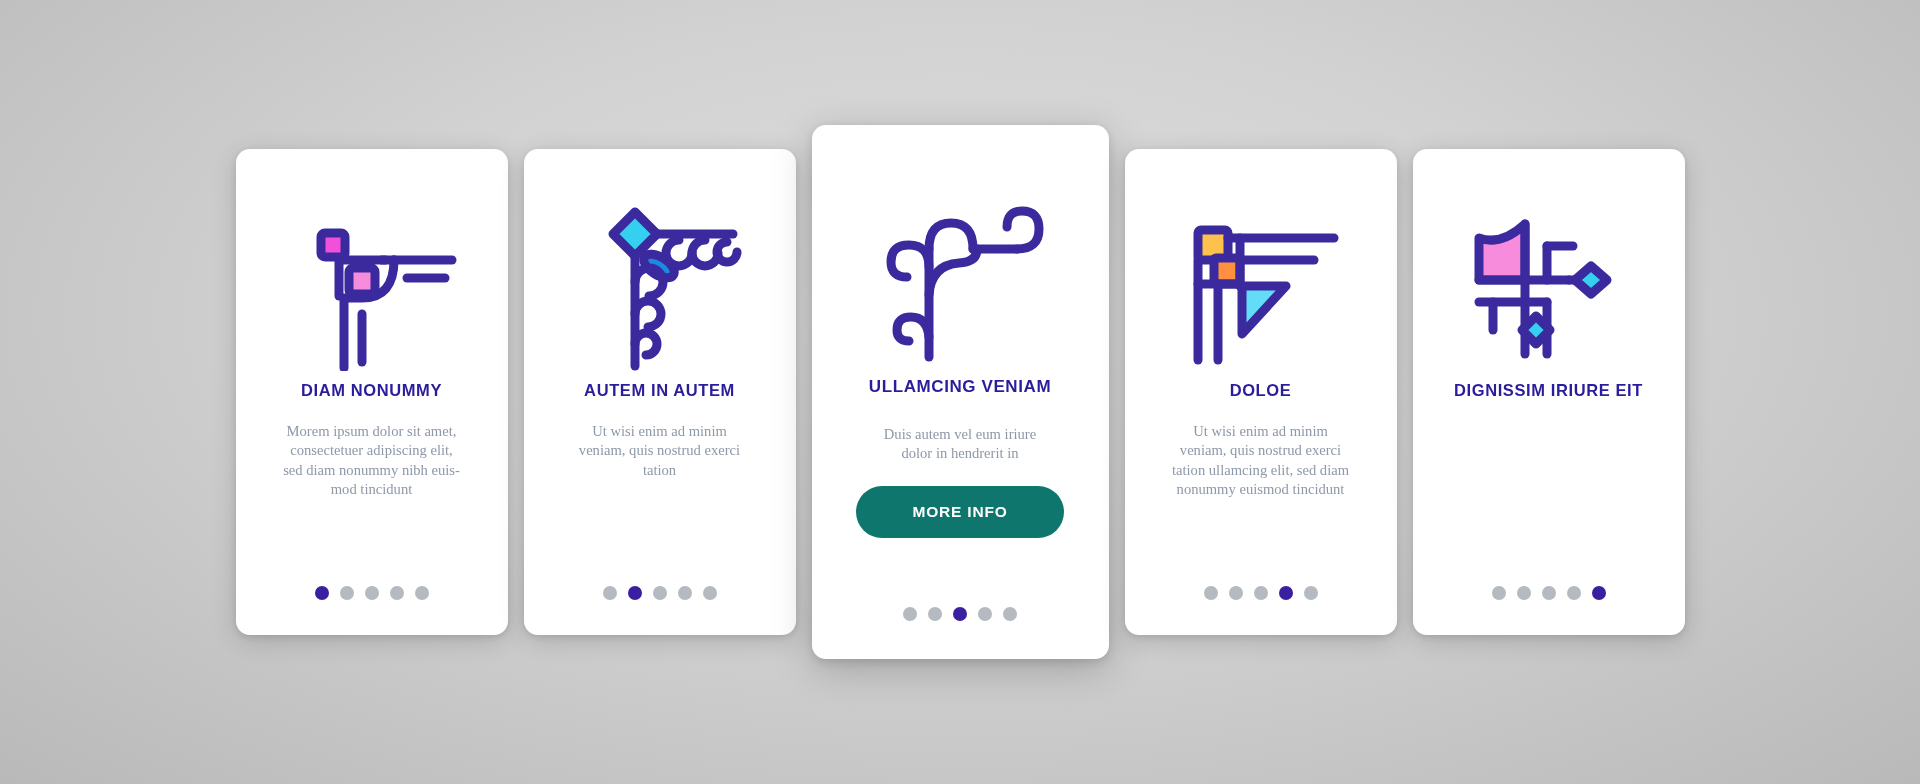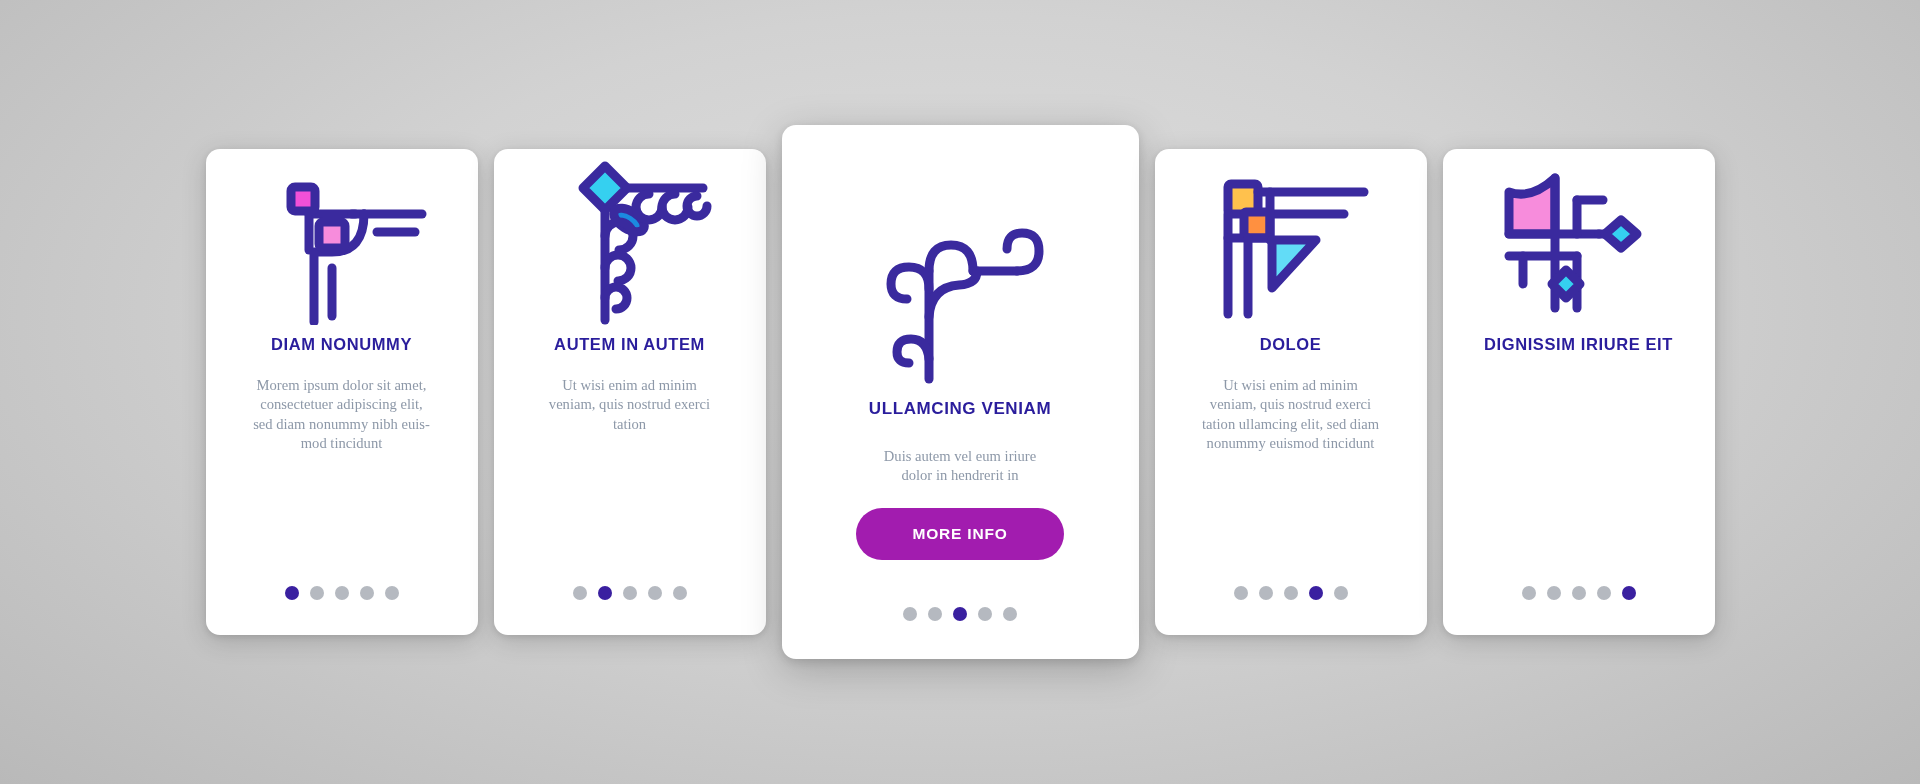--- a/index.html
+++ b/index.html
@@ -18,24 +18,25 @@
   }
   .card {
     background: #ffffff;
     border-radius: 14px;
     position: relative;
     display: flex; flex-direction: column; align-items: center;
     box-shadow: 0 6px 26px rgba(0,0,0,0.16), 0 2px 6px rgba(0,0,0,0.10);
   }
   .card.side {
     width: 272px; height: 486px;
+    padding-top: 46px;
   }
   .card.center {
-    width: 357px; height: 534px;
-    padding-top: 74px;
+    width: 297px; height: 534px;
+    padding-top: 52px;
     box-shadow: 0 10px 40px rgba(0,0,0,0.22), 0 3px 10px rgba(0,0,0,0.12);
   }
   .icon-wrap {
     height: 186px; width: 100%;
     display: flex; align-items: center; justify-content: center;
   }
   .card.center .icon-wrap { height: 200px; }
   .icon-wrap svg { display: block; }
   .title {
     color: #2a1d9c;
@@ -52,21 +53,21 @@
     line-height: 1.33;
     text-align: center;
     margin-top: 22px;
     padding: 0 26px;
     white-space: pre-line;
     font-family: Liberation Serif, serif;
   }
   .card.center .body-text { margin-top: 28px; padding: 0 28px; }
   .cta {
     margin-top: 22px;
-    background: #a21caf;
+    background: #0f766e;
     color: #ffffff;
     border: none;
     border-radius: 28px;
     width: 208px; height: 52px;
     font-family: "Liberation Sans", sans-serif;
     font-weight: bold;
     font-size: 15.5px;
     letter-spacing: 0.8px;
     cursor: pointer;
   }

